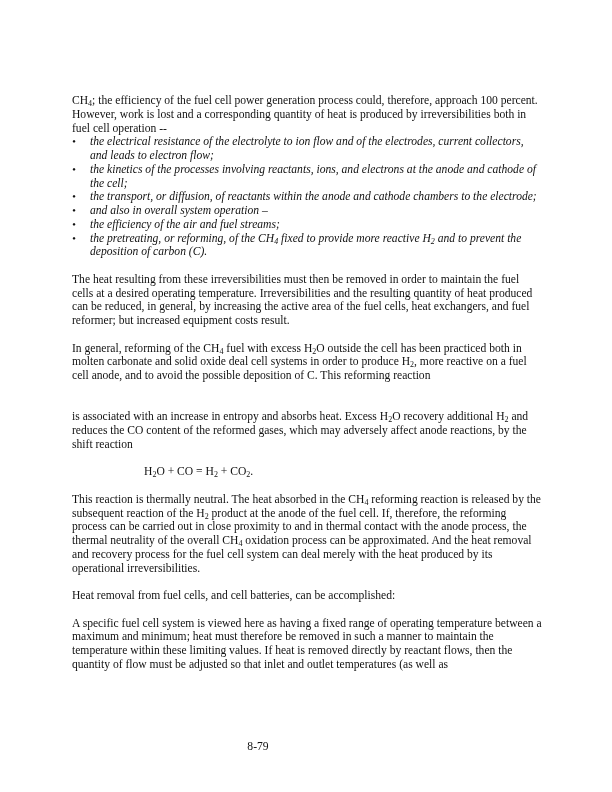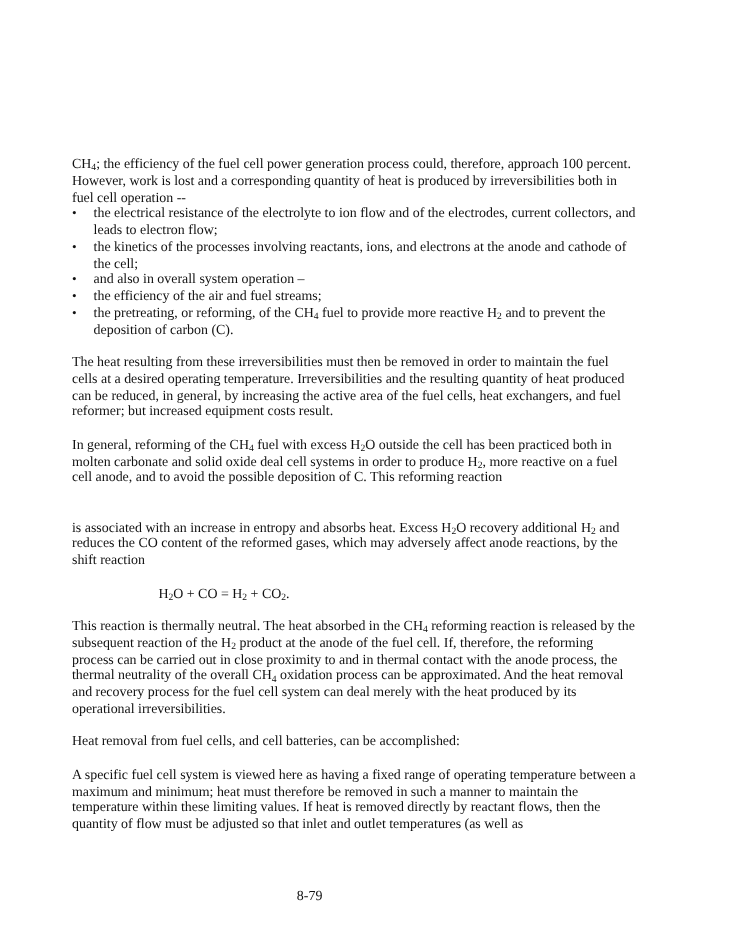--- a/index.html
+++ b/index.html
@@ -1,47 +1,48 @@
 <!DOCTYPE html>
 <html><head>
 <meta charset="utf-8">
 <style>
   html, body { margin: 0; padding: 0; background: #ffffff; }
   body { width: 612px; height: 792px; position: relative; overflow: hidden; }
   .page {
-    position: absolute; left: 60px; top: 94px; width: 470px;
+    position: absolute; left: 72px; top: 94px; width: 470px;
     font-family: "Liberation Serif", "DejaVu Serif", serif;
-    font-size: 11.6px; line-height: 13.75px; color: #111; margin-top: 36px;
+    font-size: 11.6px; line-height: 13.75px; color: #111;
   }
   p { margin: 0; }
   .gap { height: 13.75px; }
-  ul { list-style: none; margin: 0; padding: 0; }
+  ul { list-style: none; margin: 0; padding: 0; font-style: italic; }
   li { position: relative; padding-left: 18px; }
   li .bullet { position: absolute; left: 0; top: 0; width: 18px; }
   li .bullet::before { content: "•"; font-size: 11px; }
   .eq { padding-left: 72px; }
   sub { font-size: 8px; vertical-align: -2px; line-height: 0; }
   .footer {
     position: absolute; left: 0; width: 516px; top: 740px; text-align: center;
     font-family: "Liberation Serif", "DejaVu Serif", serif; font-size: 11.6px; color: #111;
   }
 </style>
 </head>
 <body>
 
 <div class="page">
 
   <p><span>CH</span><sub>4</sub><span>; the efficiency of the fuel cell power generation process could, therefore, approach 100 percent.  However, work is lost and a corresponding quantity of heat is produced by irreversibilities both in fuel cell operation --</span></p>
 
   <ul>
     <li><span class="bullet"></span><span>the electrical resistance of the electrolyte to ion flow and of the electrodes, current collectors, and leads to electron flow;</span></li>
     <li><span class="bullet"></span><span>the kinetics of the processes involving reactants, ions, and electrons at the anode and cathode of the cell;</span></li>
+    <li><span class="bullet"></span><span>the transport, or diffusion, of reactants within the anode and cathode chambers to the electrode;</span></li>
     <li><span class="bullet"></span><span>and also in overall system operation –</span></li>
     <li><span class="bullet"></span><span>the efficiency of the air and fuel streams;</span></li>
-    <li><span class="bullet"></span><span>the pretreating, or reforming, of the CH</span><sub>4</sub><span> fuel to provide more reactive H</span><sub>2</sub><span> and to prevent the deposition of carbon (C).</span></li>
+    <li><span class="bullet"></span><span>the pretreating, or reforming, of the CH</span><sub>4</sub><span> fixed to provide more reactive H</span><sub>2</sub><span> and to prevent the deposition of carbon (C).</span></li>
   </ul>
 
   <div class="gap"></div>
   <p>The heat resulting from these irreversibilities must then be removed in order to maintain the fuel cells at a desired operating temperature.  Irreversibilities and the resulting quantity of heat produced can be reduced, in general, by increasing the active area of the fuel cells, heat exchangers, and fuel reformer; but increased equipment costs result.</p>
 
   <div class="gap"></div>
   <p><span>In general, reforming of the CH</span><sub>4</sub><span> fuel with excess H</span><sub>2</sub><span>O outside the cell has been practiced both in molten carbonate and solid oxide deal cell systems in order to produce H</span><sub>2</sub><span>, more reactive on a fuel cell anode, and to avoid the possible deposition of C.  This reforming reaction</span></p>
 
   <div class="gap"></div>
 

